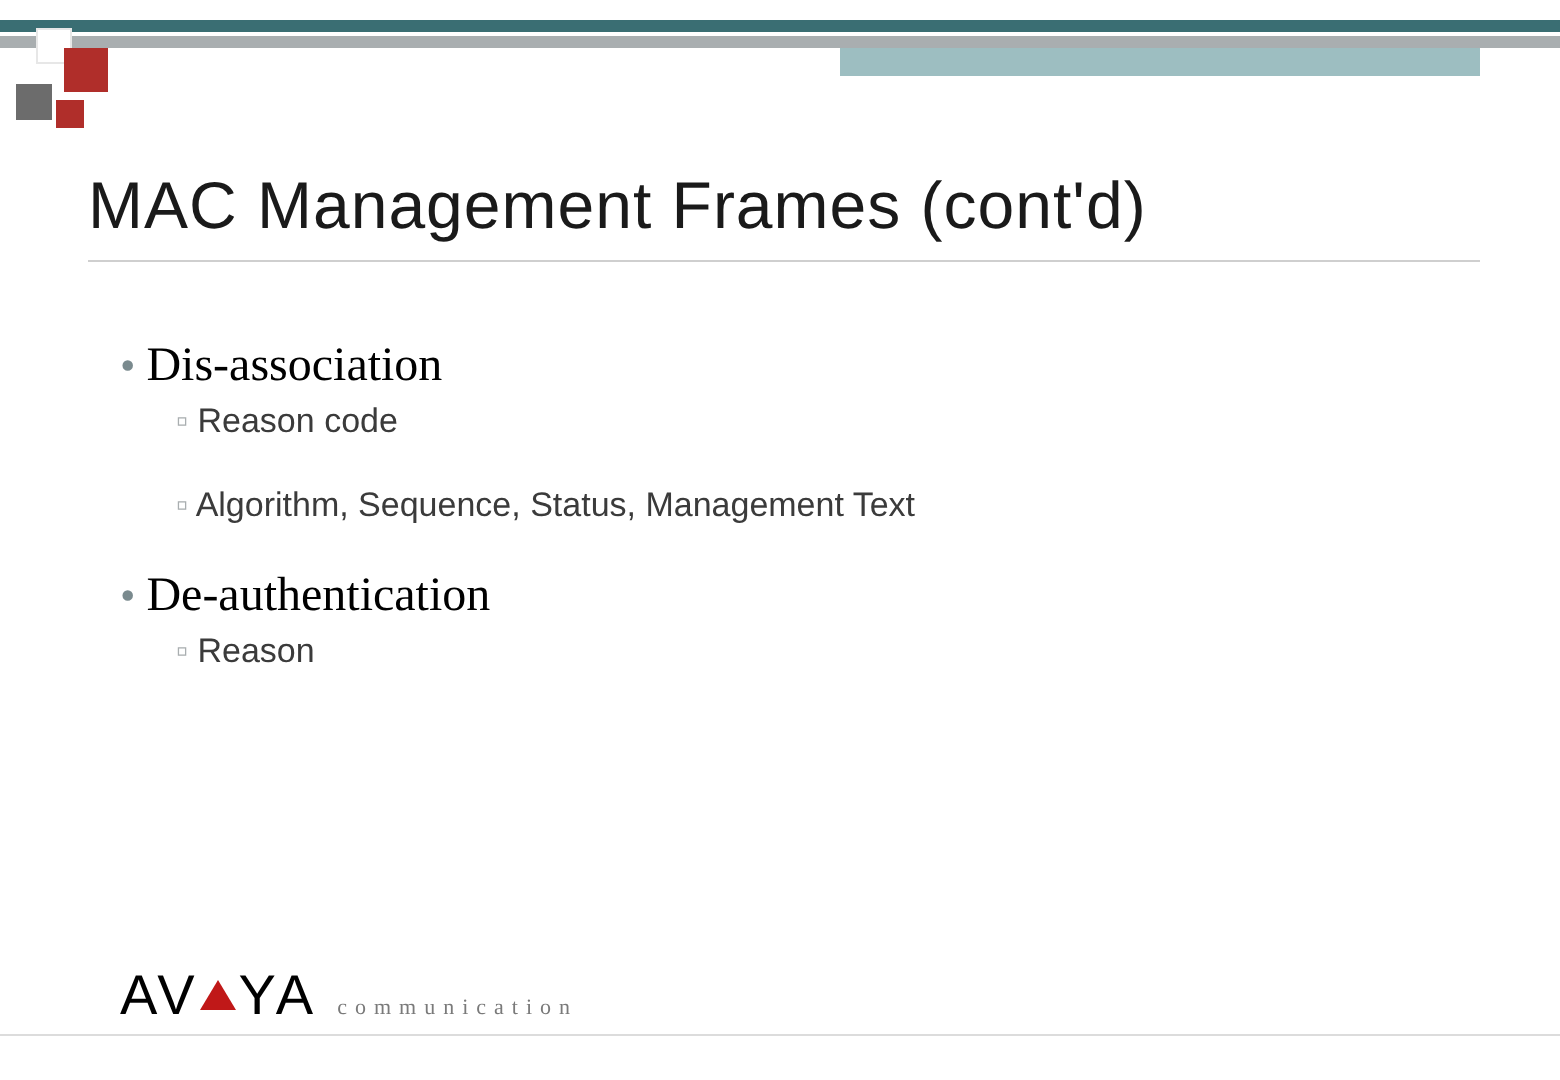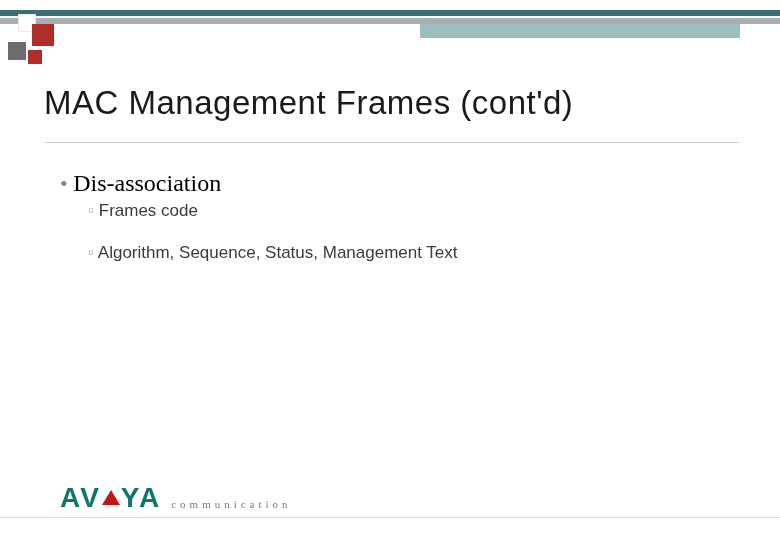--- a/index.html
+++ b/index.html
@@ -57,21 +57,21 @@
   
   .title {
     position: absolute;
     top: 84px;
     left: 44px;
     right: 40px;
     font-family: Verdana, Geneva, sans-serif;
     font-size: 33px;
     color: #1a1a1a;
     letter-spacing: 0.5px;
-    padding-bottom: 20px;
+    padding-bottom: 8px;
     border-bottom: 1px solid #cfcfcf;
   }
 
   
   .content {
     position: absolute;
     top: 170px;
     left: 60px;
     right: 72px;
   }
@@ -104,23 +104,23 @@
     position: absolute;
     left: 60px;
     bottom: 28px;
     display: flex;
     align-items: flex-end;
     gap: 10px;
   }
   .avaya {
     font-family: Arial, Helvetica, sans-serif;
     font-size: 28px;
-    font-weight: 700;
+    font-weight: 400;
     letter-spacing: 2px;
-    color: #0f766e;
+    color: #000000;
     position: relative;
     line-height: 1;
   }
   .avaya .tri {
     display: inline-block;
     width: 0; height: 0;
     border-left: 9px solid transparent;
     border-right: 9px solid transparent;
     border-bottom: 15px solid #c01818;
     margin: 0 1px;
@@ -159,24 +159,28 @@
     <div class="sq s2"></div>
     <div class="sq s3"></div>
     <div class="sq s4"></div>
   </div>
 
   <div class="title">MAC Management Frames (cont'd)</div>
 
   <div class="content">
     <div class="item">
       <div class="h">Dis-association</div>
-      <div class="sub">Frames code</div>
+      <div class="sub">Reason code</div>
     </div>
     <div class="item">
       <div class="sub">Algorithm, Sequence, Status, Management Text</div>
+    </div>
+    <div class="item">
+      <div class="h">De-authentication</div>
+      <div class="sub">Reason</div>
     </div>
   </div>
 
   <div class="bottom-line"></div>
 
   <div class="footer">
     <div class="avaya">
       <span>A</span><span>V</span><span class="tri"></span><span>Y</span><span>A</span>
     </div>
     <div class="comm">communication</div>

